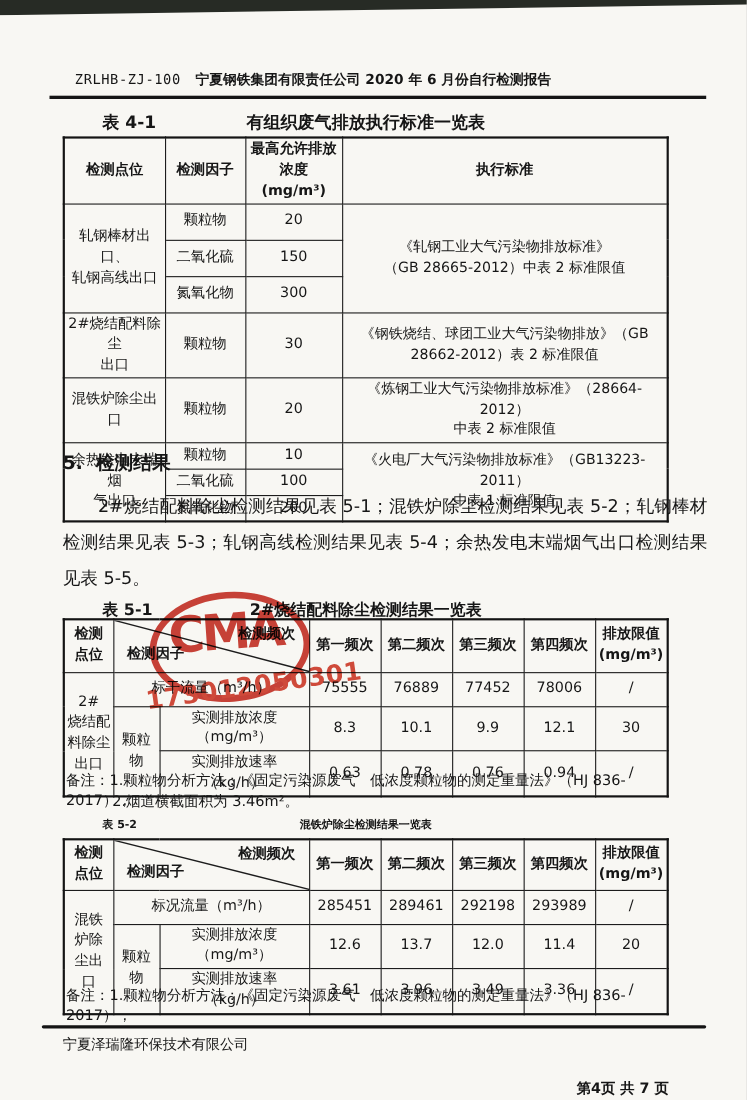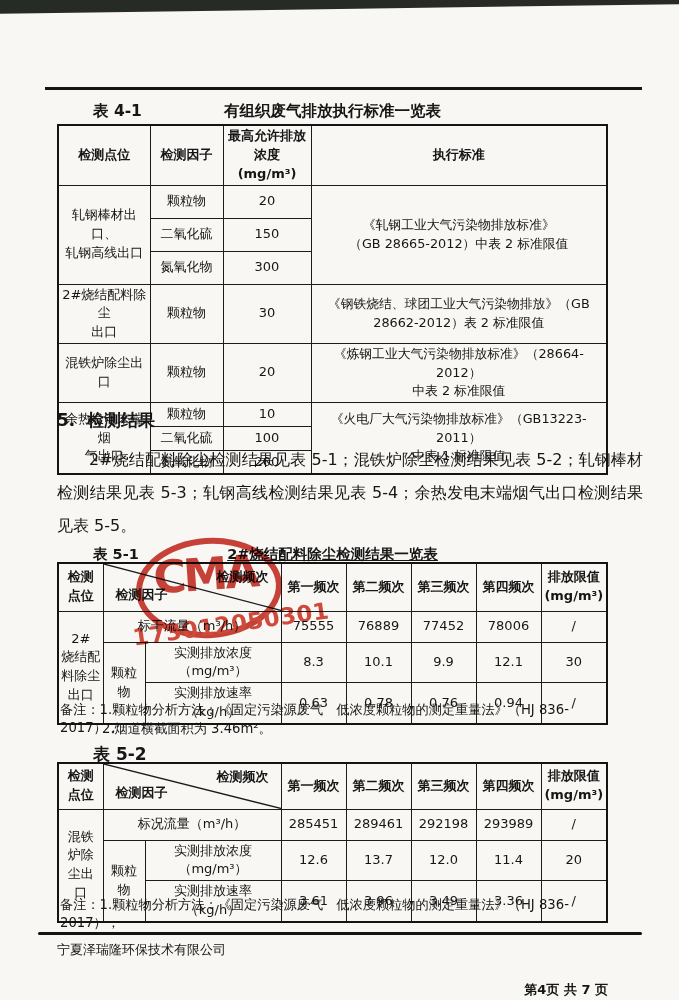--- a/index.html
+++ b/index.html
@@ -10,22 +10,22 @@
   
   .doc-head{position:absolute;top:64px;left:0;width:679px;height:18px;font-size:12.5px;}
   .doc-num{position:absolute;left:68px;top:0;font-family:"DejaVu Sans Mono","Liberation Mono",monospace;letter-spacing:.5px;}
   .doc-title{position:absolute;left:0;right:0;text-align:center;font-weight:700;}
   .head-rule{position:absolute;top:87px;left:45px;width:597px;height:2.5px;background:#151515;}
   
   .cap{position:absolute;left:57px;width:551px;height:22px;}
   .cap-label{position:absolute;left:36px;top:0;font-weight:700;}
   .cap-title{display:block;text-align:center;font-weight:700;}
   .cap41{top:101px;font-size:15.5px;}
-  .cap51{top:545px;font-size:14.5px;text-decoration:underline;}
-  .cap52{top:743px;font-size:17px;}
+  .cap51{top:545px;font-size:14.5px;}
+  .cap52{top:743px;font-size:10px;}
   
   table.t{position:absolute;left:57px;width:551px;border-collapse:collapse;table-layout:fixed;
           border:2.4px solid #141414;font-size:13px;}
   table.t td,table.t th{border:1.4px solid #1c1c1c;text-align:center;vertical-align:middle;
           padding:1px 2px;font-weight:400;line-height:1.45;}
   table.t th{font-weight:700;}
   .pre{white-space:pre-line;}
   .t41{top:124px;}
   .t5a{top:562px;}
   .t5b{top:762px;}
@@ -60,20 +60,24 @@
                  font-weight:800;color:#c5291d;letter-spacing:-3px;transform:rotate(-4deg);}
   .stamp-num{position:absolute;left:4px;top:80px;font-size:23px;font-weight:700;color:#cf3322;
              transform:rotate(-8deg);letter-spacing:.5px;}
 </style>
 </head>
 <body>
 
 <div class="sheet">
   <div class="scan-top"></div>
 
+  <div class="doc-head">
+    <span class="doc-num">ZRLHB-ZJ-100</span>
+    <span class="doc-title">宁夏钢铁集团有限责任公司 2020 年 6 月份自行检测报告</span>
+  </div>
   <div class="head-rule"></div>
 
   <div class="cap cap41">
     <span class="cap-label">表 4-1</span>
     <span class="cap-title">有组织废气排放执行标准一览表</span>
   </div>
 
   <table class="t t41">
     <colgroup>
         <col style="width:92px">
@@ -206,20 +210,21 @@
       <td>0.94</td>
       <td>/</td>
     </tr>
   </tbody>
     </table>
   <div class="note n51a">备注：1.颗粒物分析方法：《固定污染源废气　低浓度颗粒物的测定重量法》（HJ 836-2017），</div>
   <div class="note n51b note-indent">2.烟道横截面积为 3.46m²。</div>
 
   <div class="cap cap52">
     <span class="cap-label">表 5-2</span>
+    <span class="cap-title">混铁炉除尘检测结果一览表</span>
   </div>
 
   <table class="t t5b">
     <colgroup>
         <col style="width:45px">
         <col style="width:42px">
         <col style="width:136px">
       <col style="width:65px">
         <col style="width:65px">
         <col style="width:65px">

